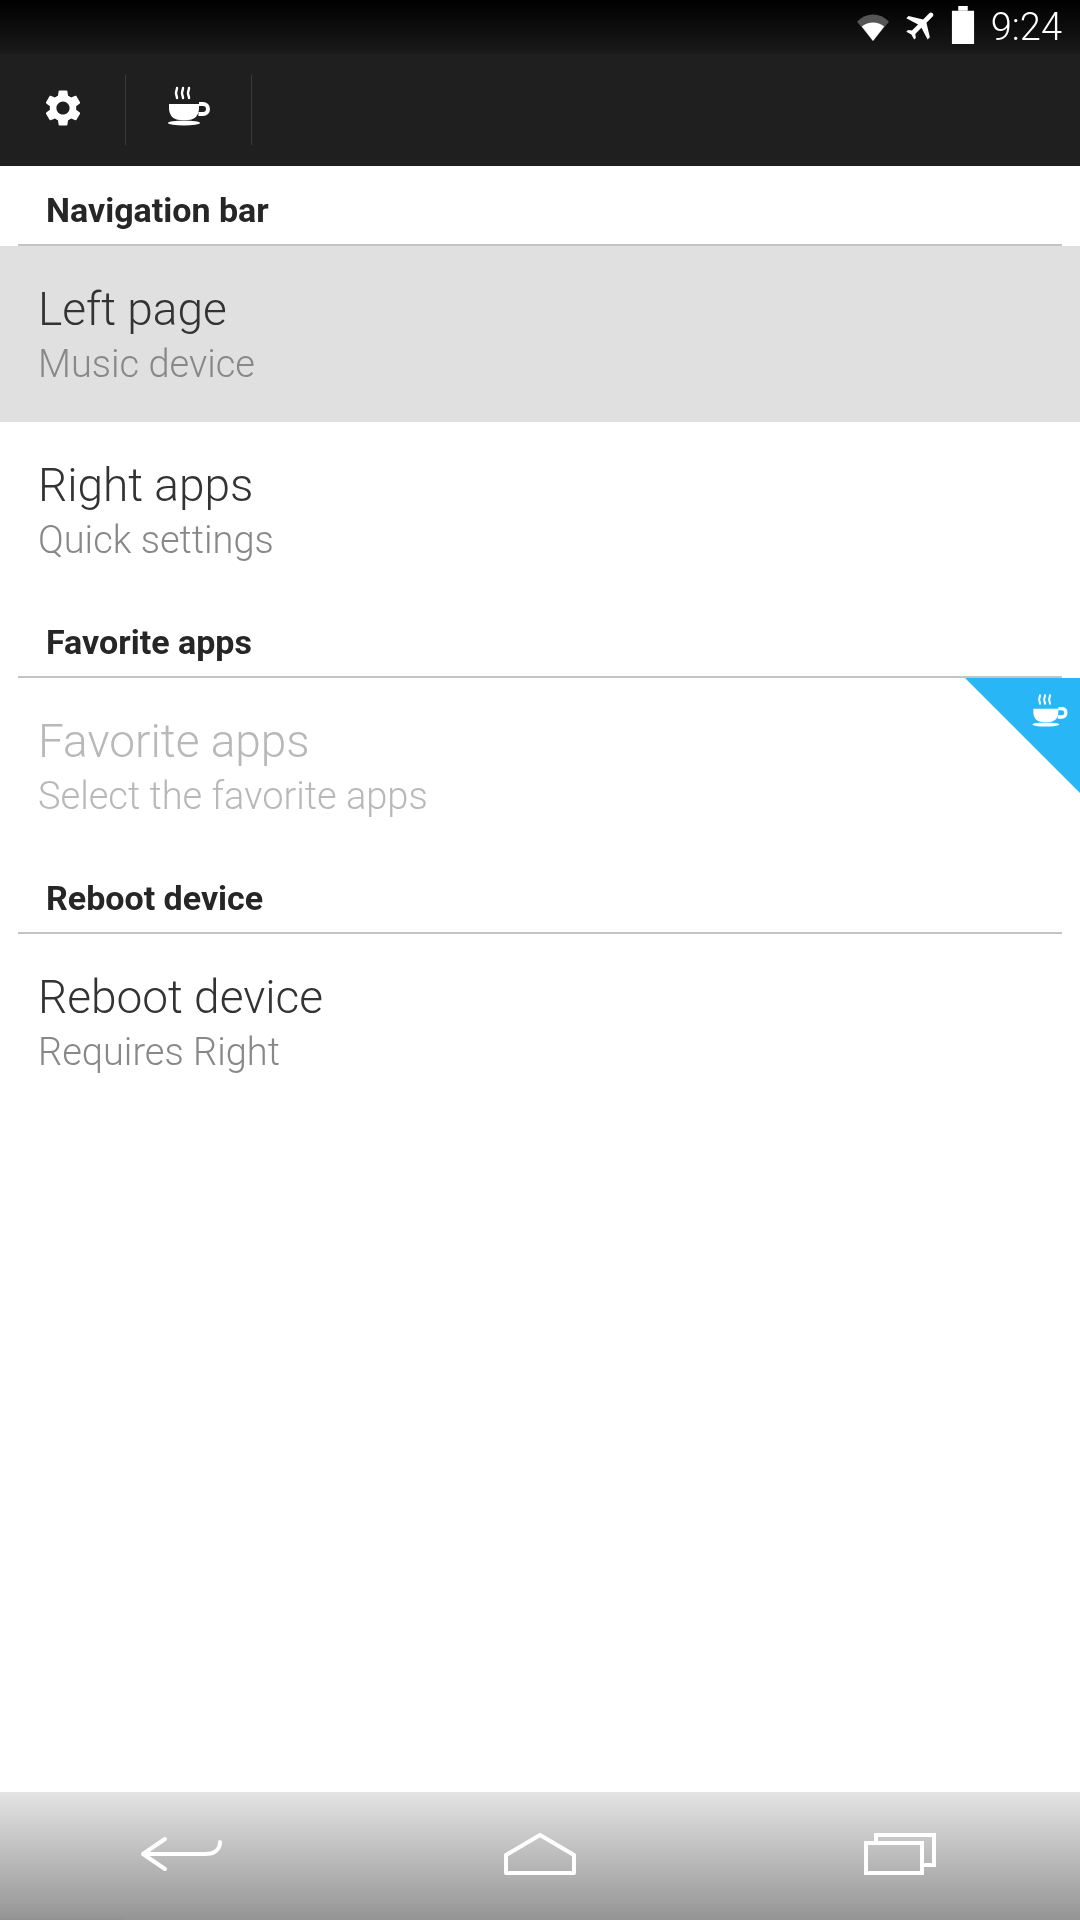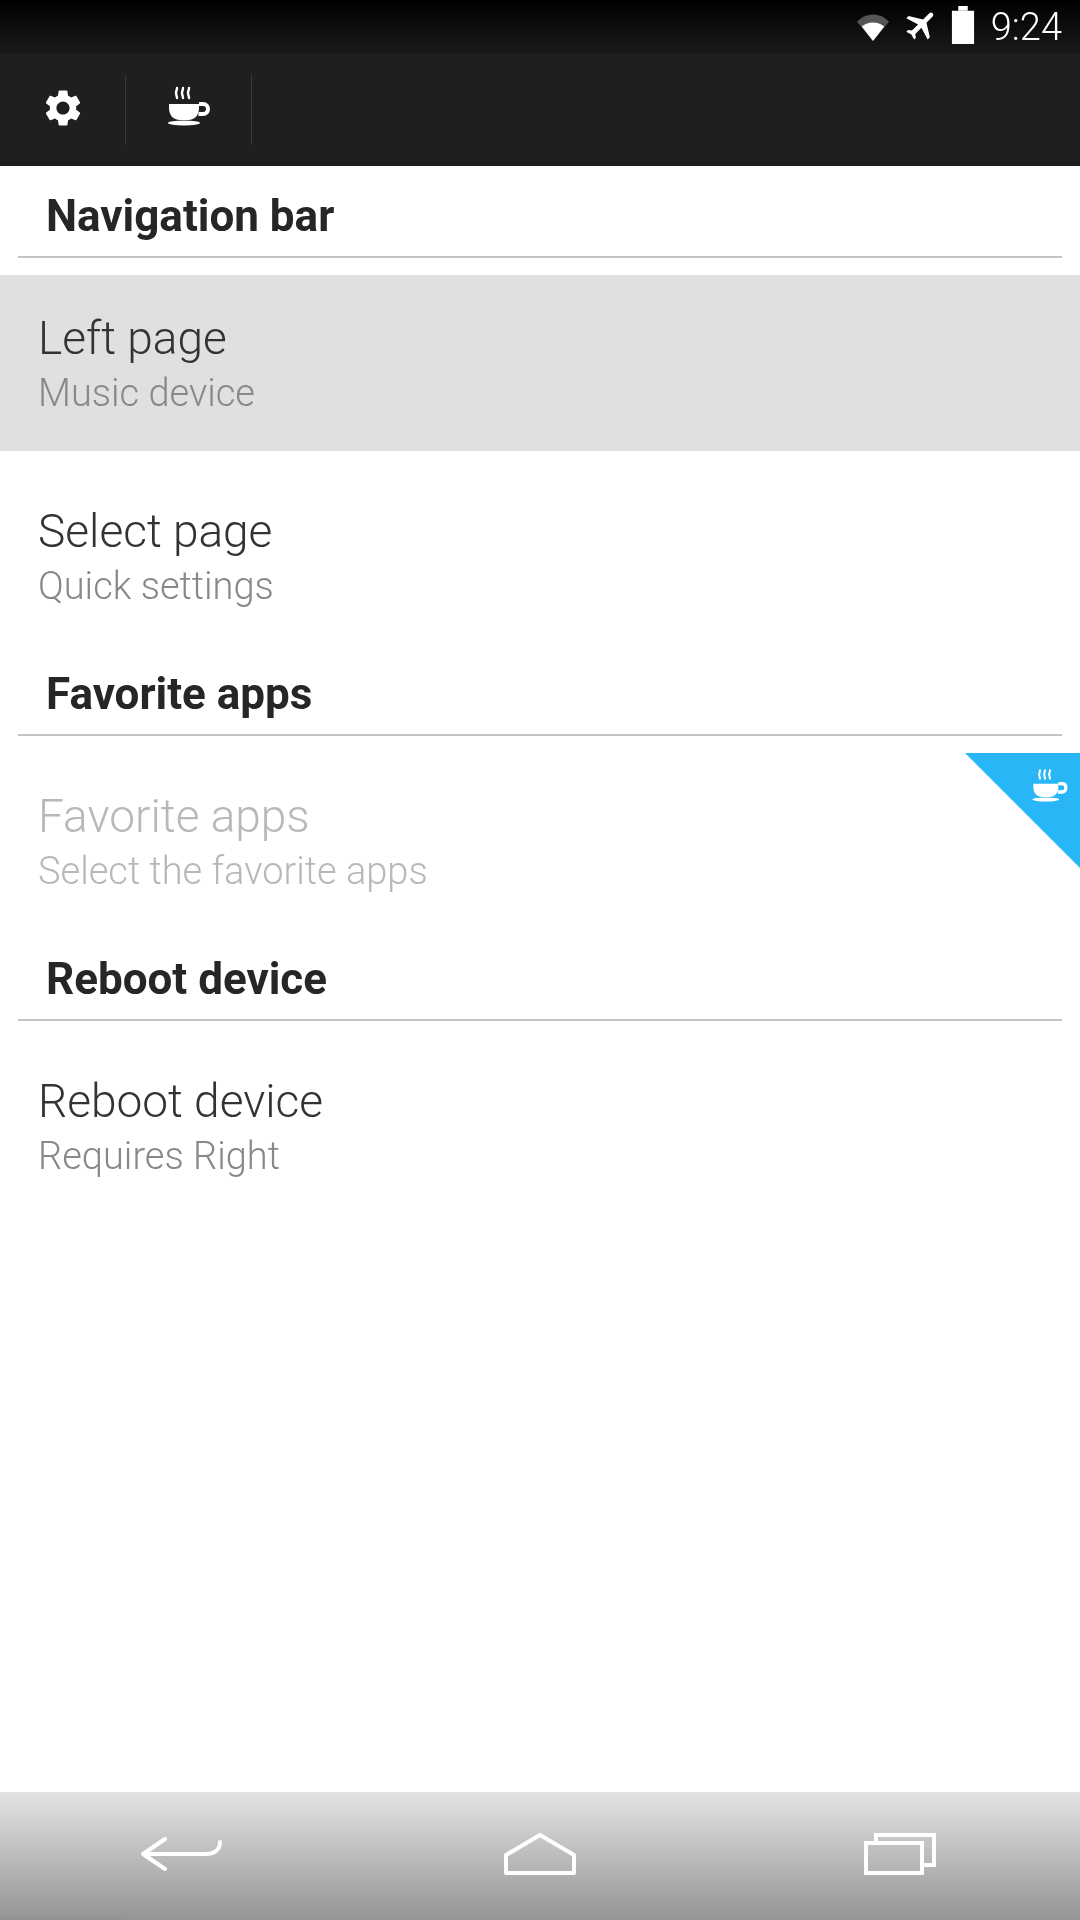--- a/index.html
+++ b/index.html
@@ -60,33 +60,32 @@
       left: 0;
       width: 122px;
       height: 4px;
       background: #e8e8e8;
     }
     .content {
       background: #ffffff;
     }
     .section-header {
       padding: 24px 46px 14px 46px;
-      font-size: 44px;
+      font-size: 34px;
       font-weight: 700;
       color: #262626;
     }
     .section-divider {
       height: 2px;
       background: #c4c4c4;
       margin: 0 18px;
     }
     .list-item {
       padding: 36px 38px;
       position: relative;
-      margin-top: 17px;
     }
     .list-item.highlighted {
       background: #e0e0e0;
     }
     .list-item.disabled .item-title,
     .list-item.disabled .item-subtitle {
       color: #b8b8b8;
     }
     .item-title {
       font-size: 46px;
@@ -186,21 +185,21 @@
 
   <div class="section-header">Navigation bar</div>
   <div class="section-divider"></div>
 
   <div class="list-item highlighted">
     <div class="item-title">Left page</div>
     <div class="item-subtitle">Music device</div>
   </div>
 
   <div class="list-item">
-    <div class="item-title">Select page</div>
+    <div class="item-title">Right apps</div>
     <div class="item-subtitle">Quick settings</div>
   </div>
 
   <div class="section-header">Favorite apps</div>
   <div class="section-divider"></div>
 
   <div class="list-item disabled" style="position:relative;">
     <div class="premium-badge"></div>
     <span class="premium-badge-icon">
       <svg width="40" height="40" viewBox="0 0 24 24" fill="#fff">

